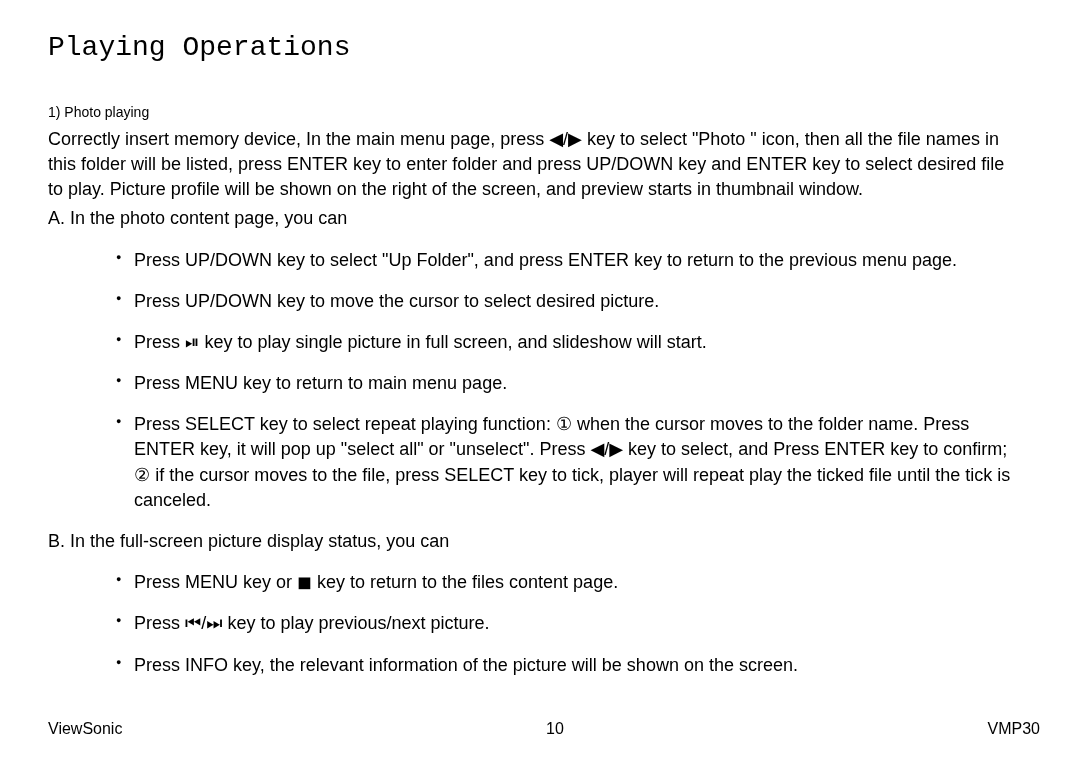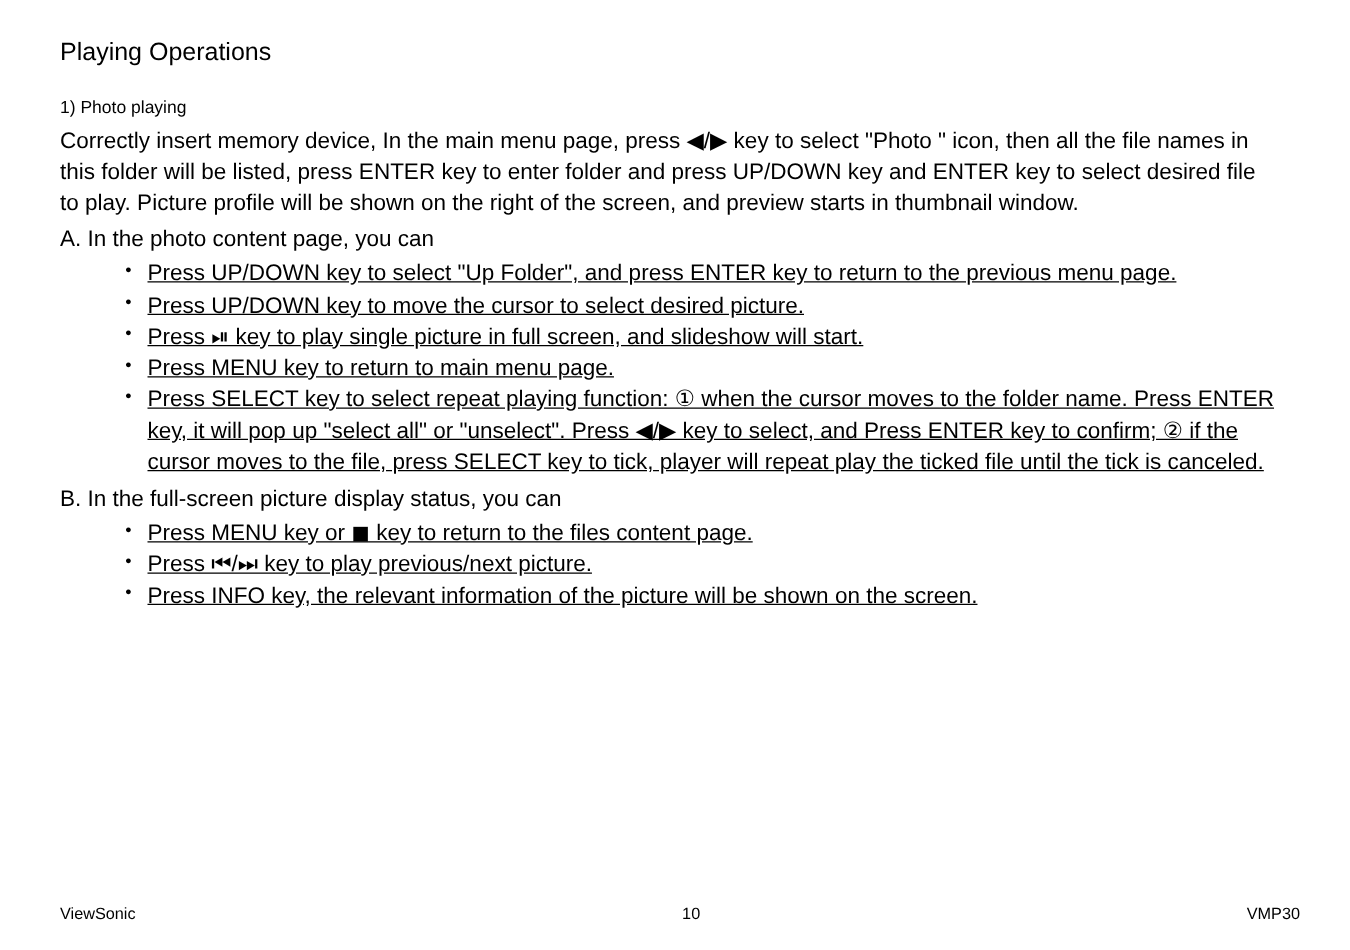--- a/index.html
+++ b/index.html
@@ -17,58 +17,58 @@
     box-sizing: border-box;
     padding: 28px 40px 20px 48px;
     display: flex;
     flex-direction: column;
     height: 100%;
   }
   .content {
     flex: 1 1 auto;
   }
   .heading {
-    font-size: 20px;
+    font-size: 28px;
     font-weight: 400;
-    margin: 0 0 20px 0;
+    margin: 0 0 36px 0;
+    font-family: Liberation Mono, monospace;
   }
   .section-title {
     font-size: 14px;
     margin: 0 0 4px 0;
   }
   p {
     margin: 0 16px 4px 0;
   }
   .sub-label {
     margin-top: 2px;
     margin-bottom: 2px;
   }
   .bullets {
     list-style: none;
     padding: 0;
     margin: 0 0 4px 0;
   }
   .bullets li {
     position: relative;
     padding-left: 70px;
-    margin: 0;
-    text-decoration: underline;
+    margin: 16px;
   }
   .bullets li::before {
     content: "●";
     position: absolute;
     left: 52px;
     top: 3px;
     font-size: 9px;
     color: #000;
   }
   .footer {
     display: flex;
     justify-content: space-between;
-    font-size: 13px;
+    font-size: 16px;
     padding-top: 8px;
   }
 </style>
 </head>
 <body>
 
 <div class="page">
   <div class="content">
 
     <h1 class="heading">Playing Operations</h1>

